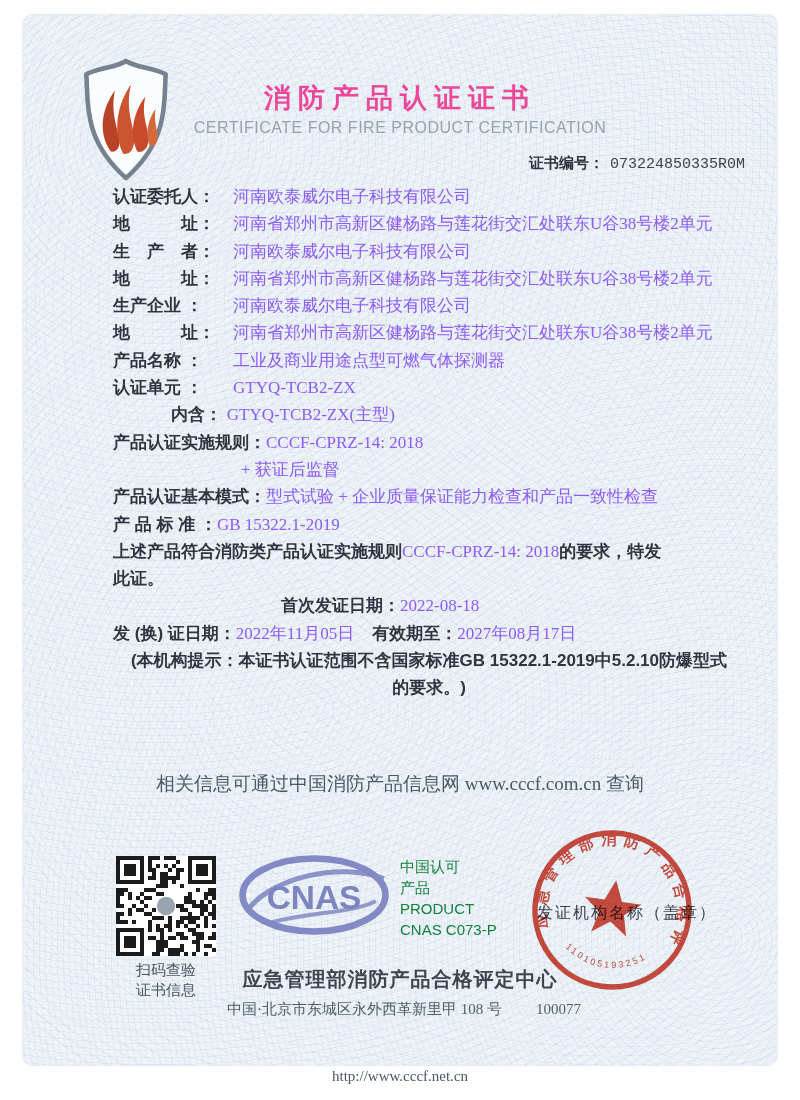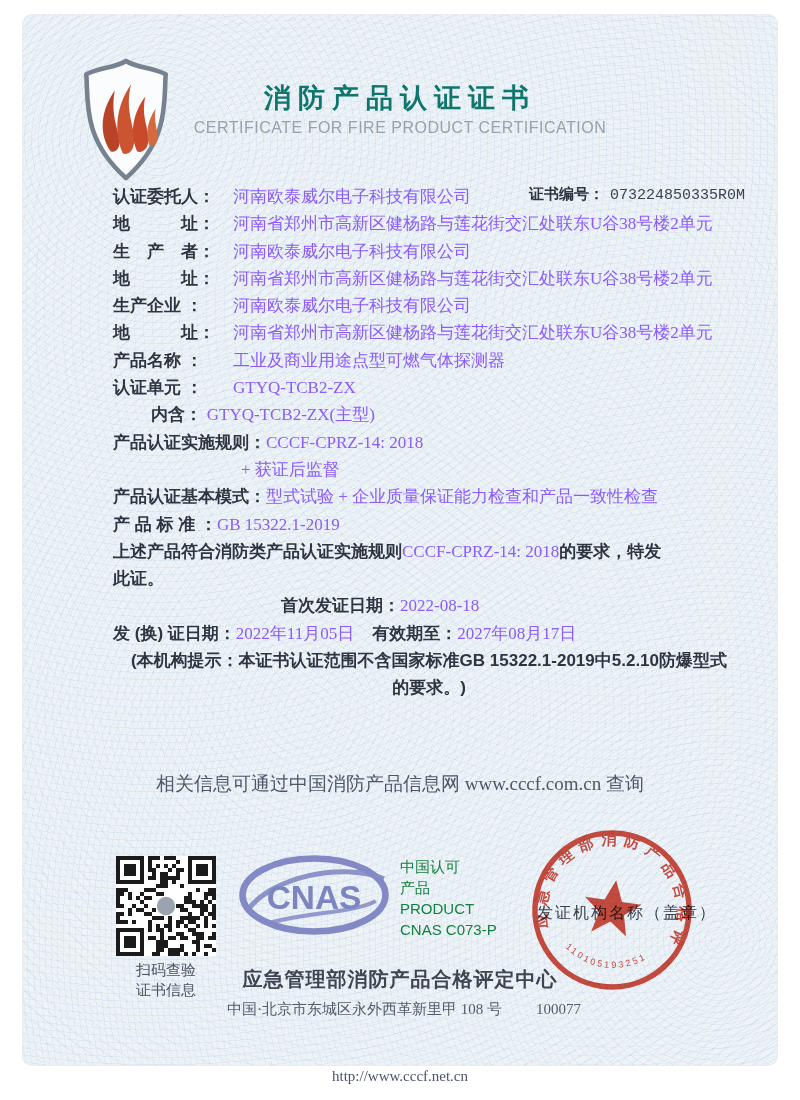--- a/index.html
+++ b/index.html
@@ -13,30 +13,30 @@
     background-image:
       repeating-radial-gradient(circle at 18% 12%, rgba(150,180,215,.14) 0 1px, transparent 1px 7px),
       repeating-radial-gradient(circle at 78% 28%, rgba(150,180,215,.11) 0 1px, transparent 1px 9px),
       repeating-radial-gradient(circle at 38% 66%, rgba(150,180,215,.11) 0 1px, transparent 1px 8px),
       repeating-radial-gradient(circle at 92% 88%, rgba(150,180,215,.13) 0 1px, transparent 1px 6px);
     box-shadow:0 0 0 1px #e7ecf2 inset;
   }
   .abs{position:absolute;}
   .shield{left:70px;top:52px;width:112px;height:136px;}
   .title{left:0;right:0;top:80px;text-align:center;font-size:27px;font-weight:600;
-    letter-spacing:7px;color:#0f766e;}
+    letter-spacing:7px;color:#ec4899;}
   .subtitle{left:0;right:0;top:119px;text-align:center;font-size:16px;color:#98a1ad;letter-spacing:.5px;}
-  .certnum{right:55px;top:154px;font-size:15px;color:#39404c;margin-top:31px;}
+  .certnum{right:55px;top:154px;font-size:15px;color:#39404c;}
   .certnum .num{font-family:"Liberation Mono",monospace;font-size:15px;color:#3c4350;margin-left:6px;}
   .body-block{left:113px;top:183px;width:632px;font-size:17px;line-height:27.3px;color:#4a5668;}
   .row{white-space:nowrap;}
   .lbl{font-weight:bold;color:#2e3440;display:inline-block;}
   .w{min-width:120px;}
   .val{font-family:"Liberation Serif",serif;color:#8b5cf6;}
-  .indent1{margin-left:38px;}
+  .indent1{margin-left:58px;}
   .indent2{margin-left:128px;}
   .stmt{white-space:normal;}
   .stmt .b{font-weight:bold;color:#2e3440;}
   .firstissue{margin-left:168px;}
   .gap2{margin-left:18px;}
   .note{text-align:center;font-weight:bold;color:#2e3440;white-space:normal;}
   .notice{left:0;right:0;top:768px;text-align:center;font-size:19px;line-height:31px;
     color:#4d5766;font-weight:500;font-family:"Liberation Serif",serif;}
   .qr{left:116px;top:856px;width:100px;height:100px;}
   .qr-caption{left:104px;top:960px;width:124px;text-align:center;font-size:15px;line-height:20px;

